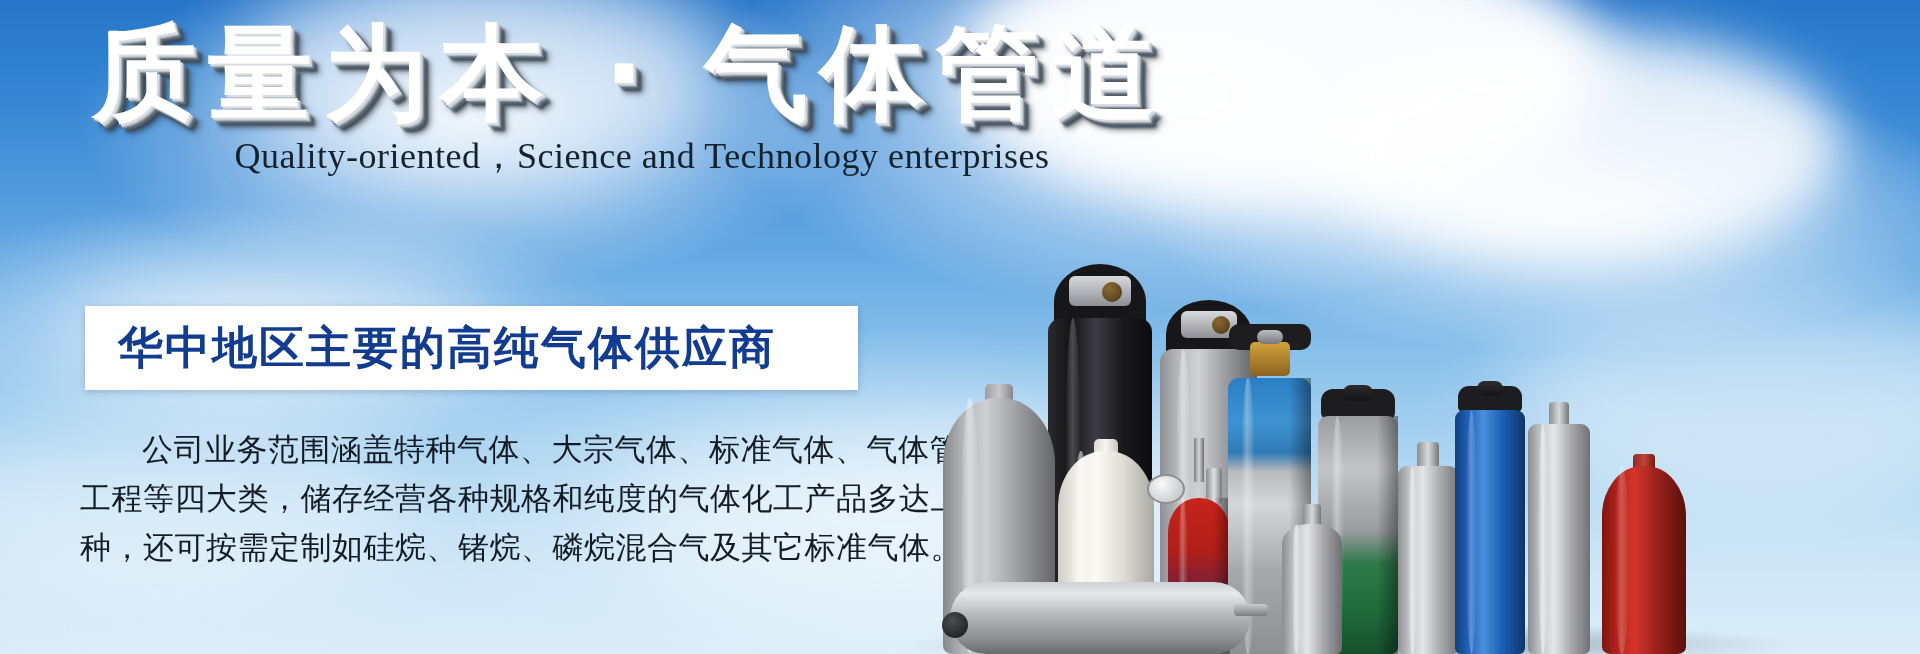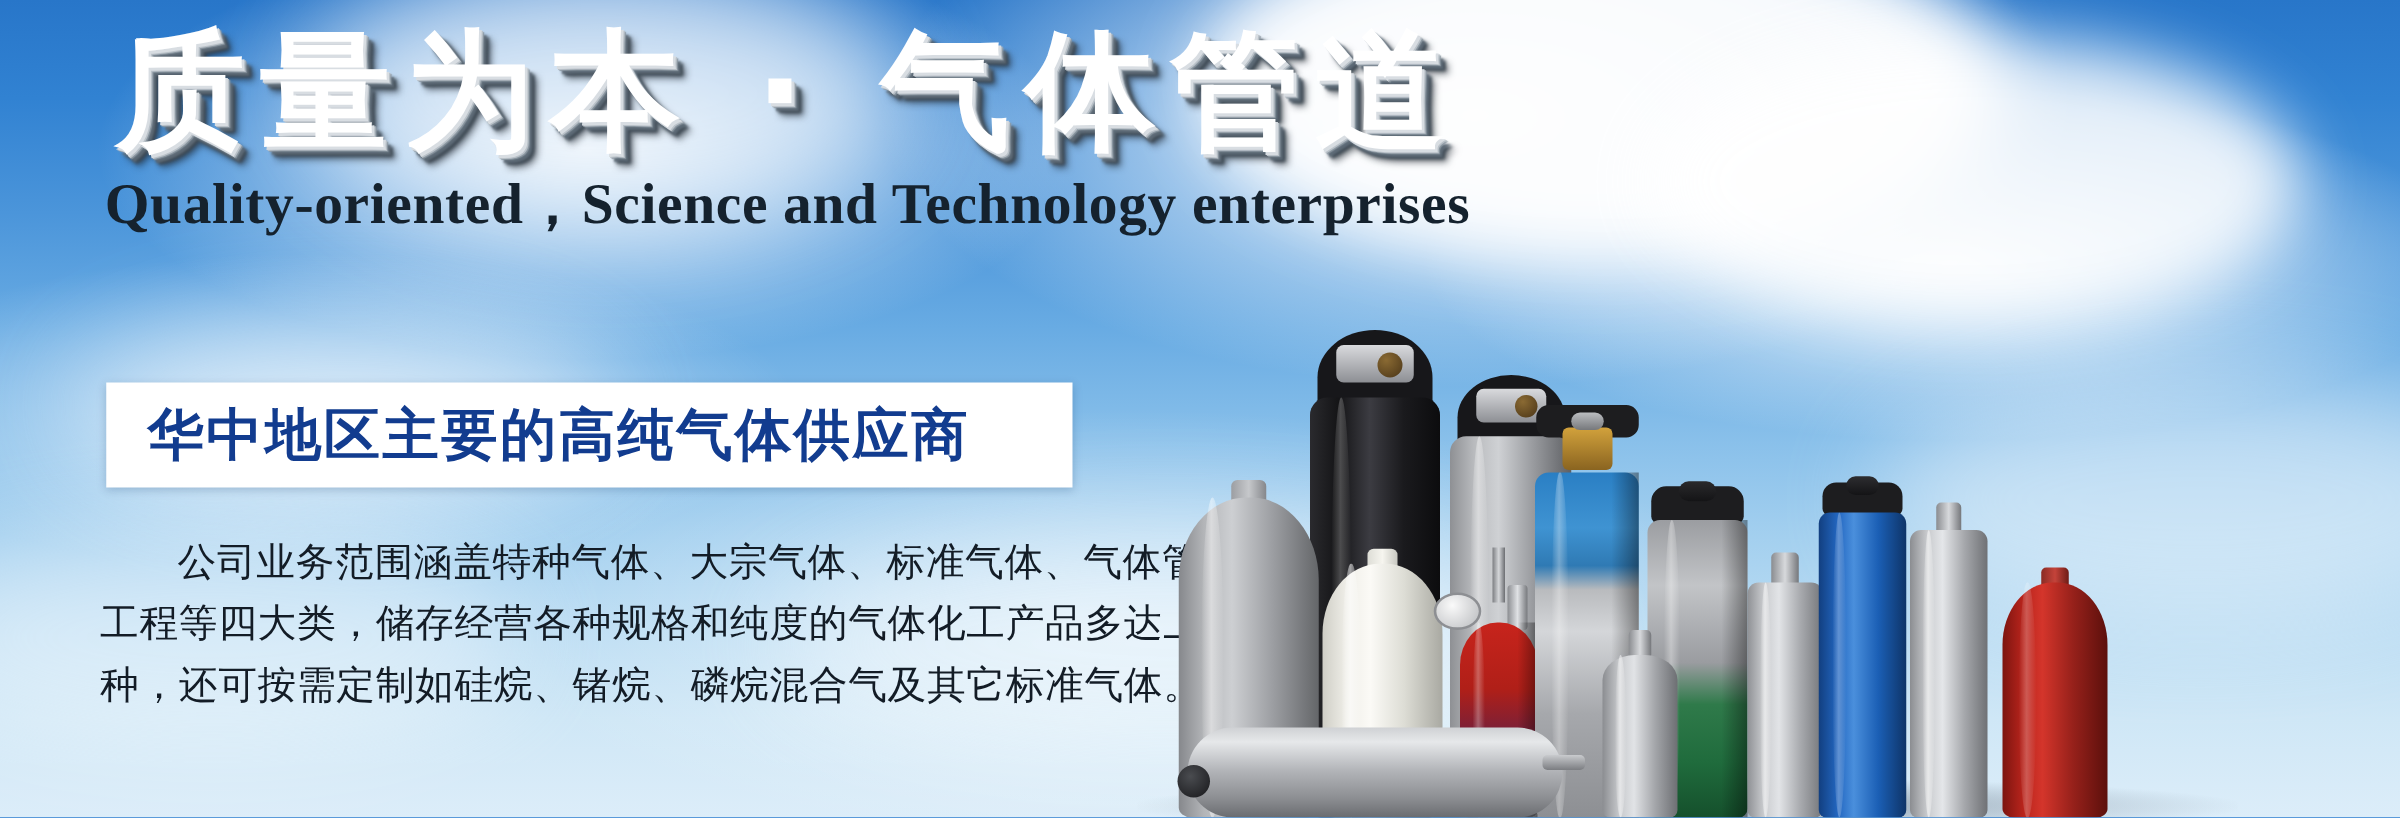--- a/index.html
+++ b/index.html
@@ -45,23 +45,23 @@
     white-space:nowrap;
     text-shadow:
        2px 2px 0 #d8dde2,
        3px 3px 0 #b9c1c8,
        4px 4px 1px #8e9aa4,
        6px 6px 2px #5e6b77,
        8px 8px 3px #3d4852,
        10px 10px 6px rgba(20,28,36,.55);
   }
   #subtitle{
-    position:absolute;left:0;top:132px;width:1260px;text-align:center;
+    position:absolute;left:12px;top:132px;width:1260px;text-align:center;
     font-family:"Liberation Serif","DejaVu Serif",serif;
-    font-size:46px;font-weight:700;letter-spacing:.5px;
+    font-size:36px;font-weight:400;letter-spacing:.5px;
     color:#15222e;white-space:nowrap;
   }
 
   
   #slogan-box{
     position:absolute;left:85px;top:306px;width:773px;height:84px;
     background:#ffffff;display:flex;align-items:center;
     box-shadow:0 2px 7px rgba(0,40,90,.22);
   }
   #slogan-text{

